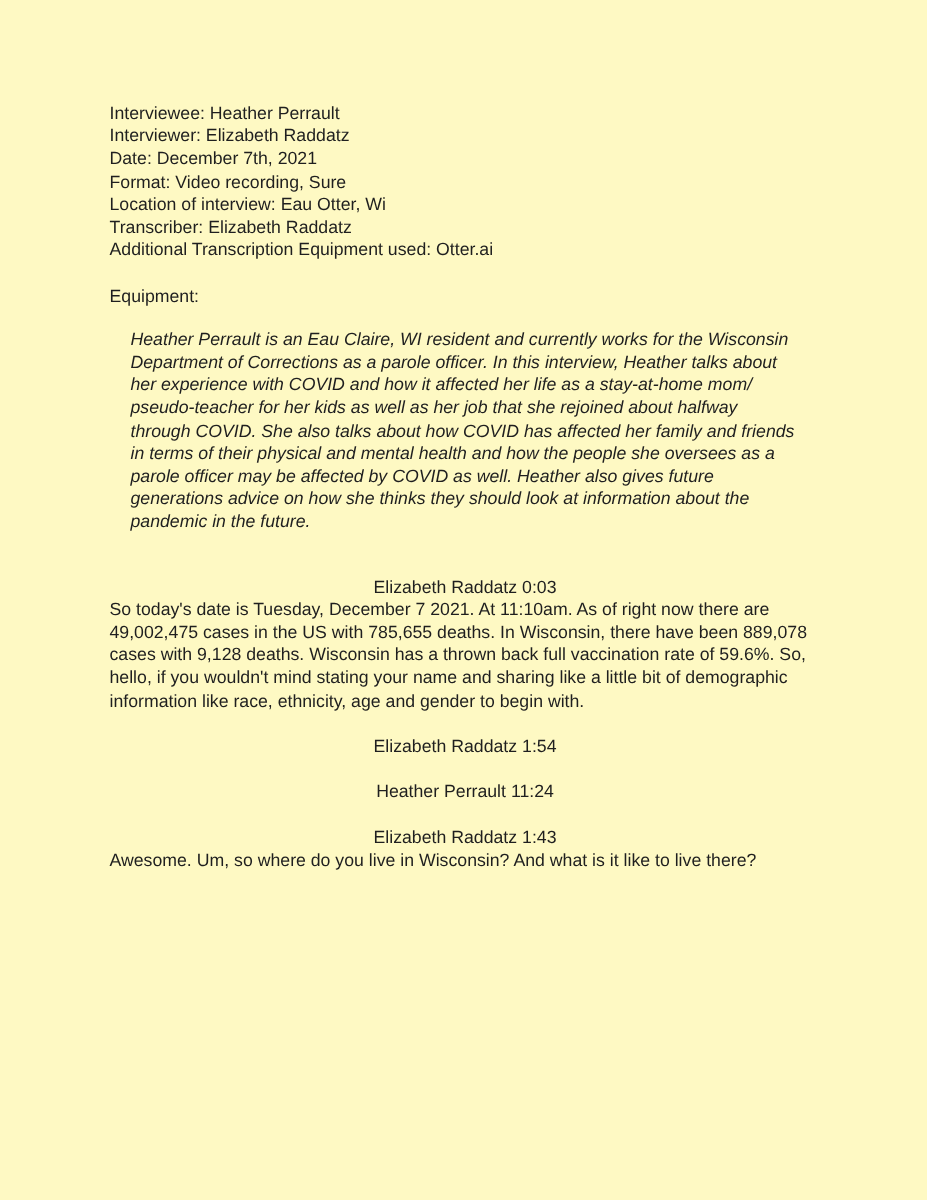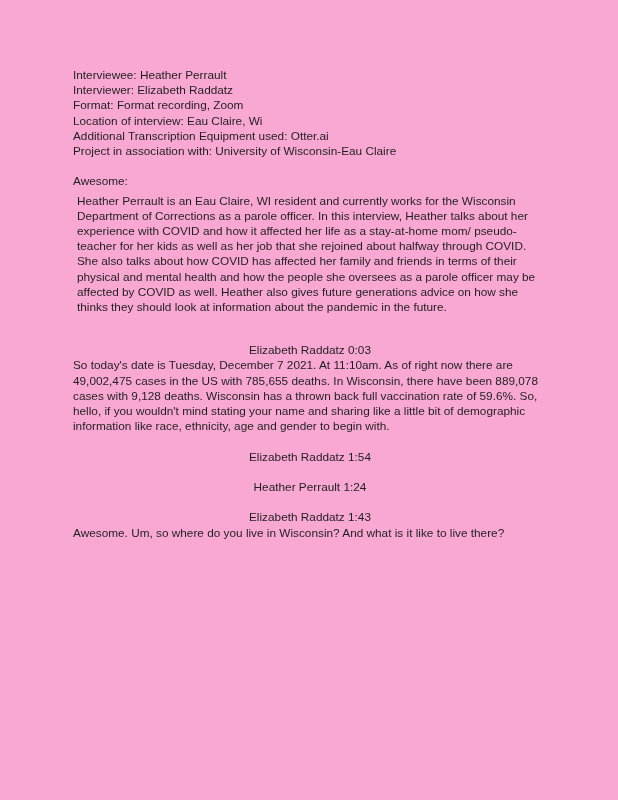--- a/index.html
+++ b/index.html
@@ -4,21 +4,21 @@
 <style>
   html, body {
     margin: 0;
     padding: 0;
     background: #ffffff;
   }
   .page {
     position: relative;
     width: 618px;
     height: 800px;
-    background: #f9a8d4;
+    background: #fef9c3;
     overflow: hidden;
     font-family: "Liberation Sans", "DejaVu Sans", sans-serif;
     font-size: 11.8px;
     line-height: 15.2px;
     color: #1f1f1f;
     -webkit-font-smoothing: antialiased;
   }
   .content {
     position: absolute;
     left: 73px;
@@ -28,21 +28,22 @@
   .header-block .header-line {
     white-space: nowrap;
   }
   .abstract-block {
     margin-top: 15.2px;
   }
   .abstract-label {
     margin: 0;
   }
   .abstract-text {
-    margin: 4px;
+    margin: 14px;
+    font-style: italic;
   }
   .transcript {
     margin-top: 28px;
   }
   .entry {
     margin-bottom: 15.2px;
   }
   .entry:last-child {
     margin-bottom: 15px;
   }
@@ -56,47 +57,48 @@
 </style>
 </head>
 <body>
 
 <div class="page">
   <div class="content">
 
     <div class="header-block">
       <div class="header-line">Interviewee: Heather Perrault</div>
       <div class="header-line">Interviewer: Elizabeth Raddatz</div>
-      <div class="header-line">Format: Format recording, Zoom</div>
-      <div class="header-line">Location of interview: Eau Claire, Wi</div>
+      <div class="header-line">Date: December 7th, 2021</div>
+      <div class="header-line">Format: Video recording, Sure</div>
+      <div class="header-line">Location of interview: Eau Otter, Wi</div>
+      <div class="header-line">Transcriber: Elizabeth Raddatz</div>
       <div class="header-line">Additional Transcription Equipment used: Otter.ai</div>
-      <div class="header-line">Project in association with: University of Wisconsin-Eau Claire</div>
     </div>
 
     <div class="abstract-block">
-      <div class="abstract-label">Awesome:</div>
+      <div class="abstract-label">Equipment:</div>
       <p class="abstract-text">Heather Perrault is an Eau Claire, WI resident and currently works for the Wisconsin Department of Corrections as a parole officer. In this interview, Heather talks about her experience with COVID and how it affected her life as a stay-at-home mom/ pseudo-teacher for her kids as well as her job that she rejoined about halfway through COVID. She also talks about how COVID has affected her family and friends in terms of their physical and mental health and how the people she oversees as a parole officer may be affected by COVID as well. Heather also gives future generations advice on how she thinks they should look at information about the pandemic in the future.</p>
     </div>
 
     <div class="transcript">
 
       <div class="entry">
         <div class="speaker-line"><span>Elizabeth Raddatz</span> <span>0:03</span></div>
         <p class="entry-text">So today's date is Tuesday, December 7 2021. At 11:10am. As of right now there are 49,002,475 cases in the US with 785,655 deaths. In Wisconsin, there have been 889,078 cases with 9,128 deaths. Wisconsin has a thrown back full vaccination rate of 59.6%. So, hello, if you wouldn't mind stating your name and sharing like a little bit of demographic information like race, ethnicity, age and gender to begin with.</p>
       </div>
 
       <div class="entry">
       </div>
 
       <div class="entry">
         <div class="speaker-line"><span>Elizabeth Raddatz</span> <span>1:54</span></div>
       </div>
 
       <div class="entry">
-        <div class="speaker-line"><span>Heather Perrault</span> <span>1:24</span></div>
+        <div class="speaker-line"><span>Heather Perrault</span> <span>11:24</span></div>
       </div>
 
       <div class="entry">
         <div class="speaker-line"><span>Elizabeth Raddatz</span> <span>1:43</span></div>
         <p class="entry-text">Awesome. Um, so where do you live in Wisconsin? And what is it like to live there?</p>
       </div>
 
     </div>
 
   </div>

